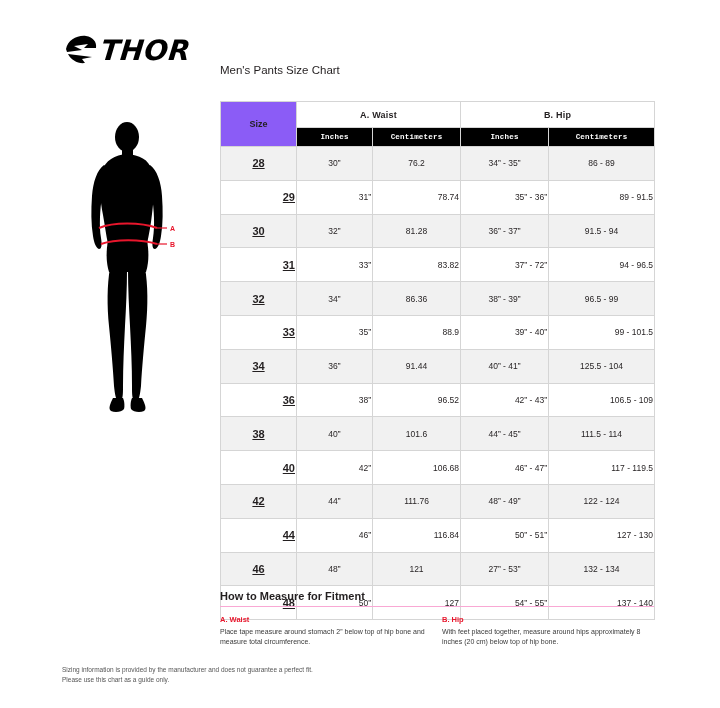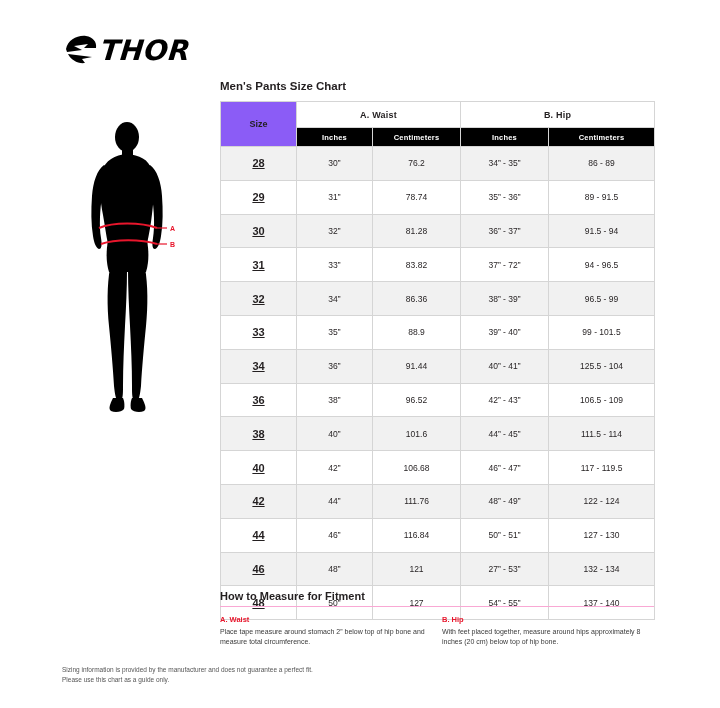--- a/index.html
+++ b/index.html
@@ -53,23 +53,23 @@
     top: 120px;
     width: 130px;
     height: 300px;
   }
   .figure-svg { display: block; }
 
   
   .chart-title {
     position: absolute;
     left: 220px;
-    top: 80px;
+    top: 64px;
     font-size: 11.5px;
-    font-weight: bold;
+    font-weight: normal;
     color: #231f20;
   }
 
   
   .table-wrap {
     position: absolute;
     left: 220px;
     top: 101px;
     width: 434px;
   }
@@ -98,33 +98,34 @@
     font-weight: bold;
     color: #231f20;
   }
   .hdr-sub {
     background: #000000;
     color: #ffffff;
     font-size: 7.5px;
     font-weight: bold;
     height: 16px;
     letter-spacing: 0.2px;
+    font-family: Liberation Mono, monospace;
   }
   tbody td {
     height: 30.8px;
     font-size: 8.5px;
     color: #231f20;
   }
   tbody td.size-cell {
     font-weight: bold;
     font-size: 11px;
     text-decoration: underline;
   }
   tbody tr.row-odd td { background: #f1f1f1; }
-  tbody tr.row-even td { background: #ffffff; }
+  tbody tr.row-even td { background: #ffffff; text-align: right; }
 
   
   .howto {
     position: absolute;
     left: 220px;
     top: 590px;
     width: 434px;
   }
   .howto-title {
     font-size: 11px;

